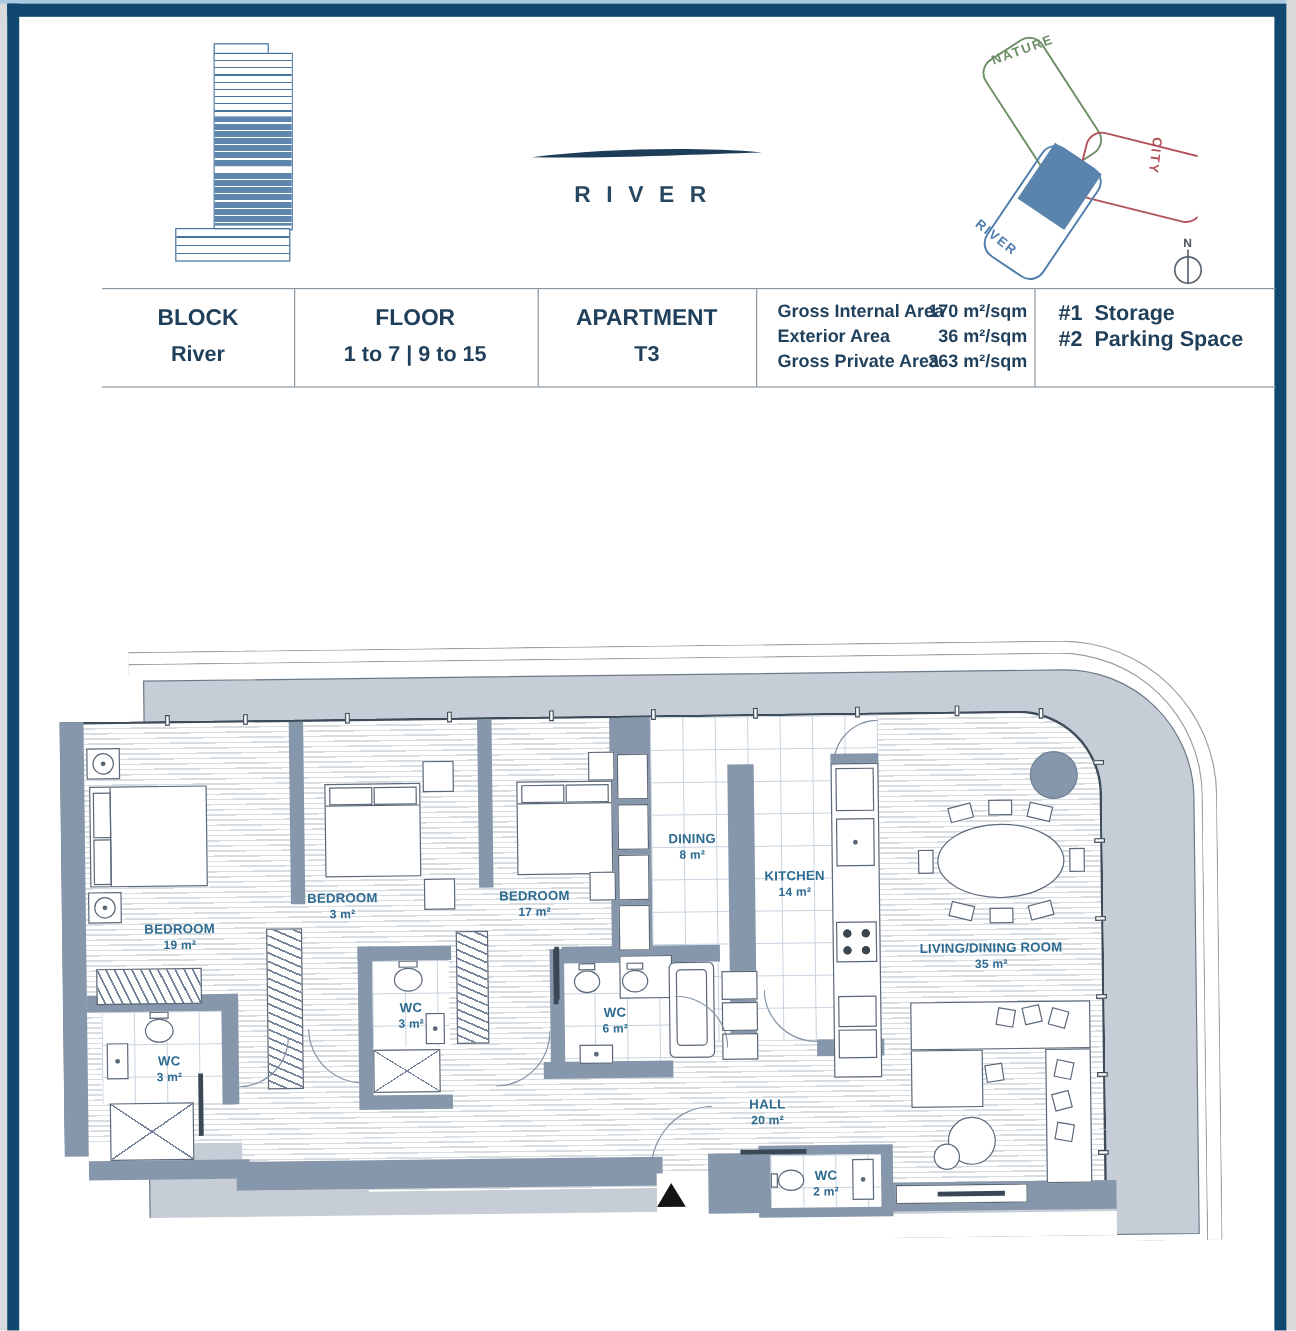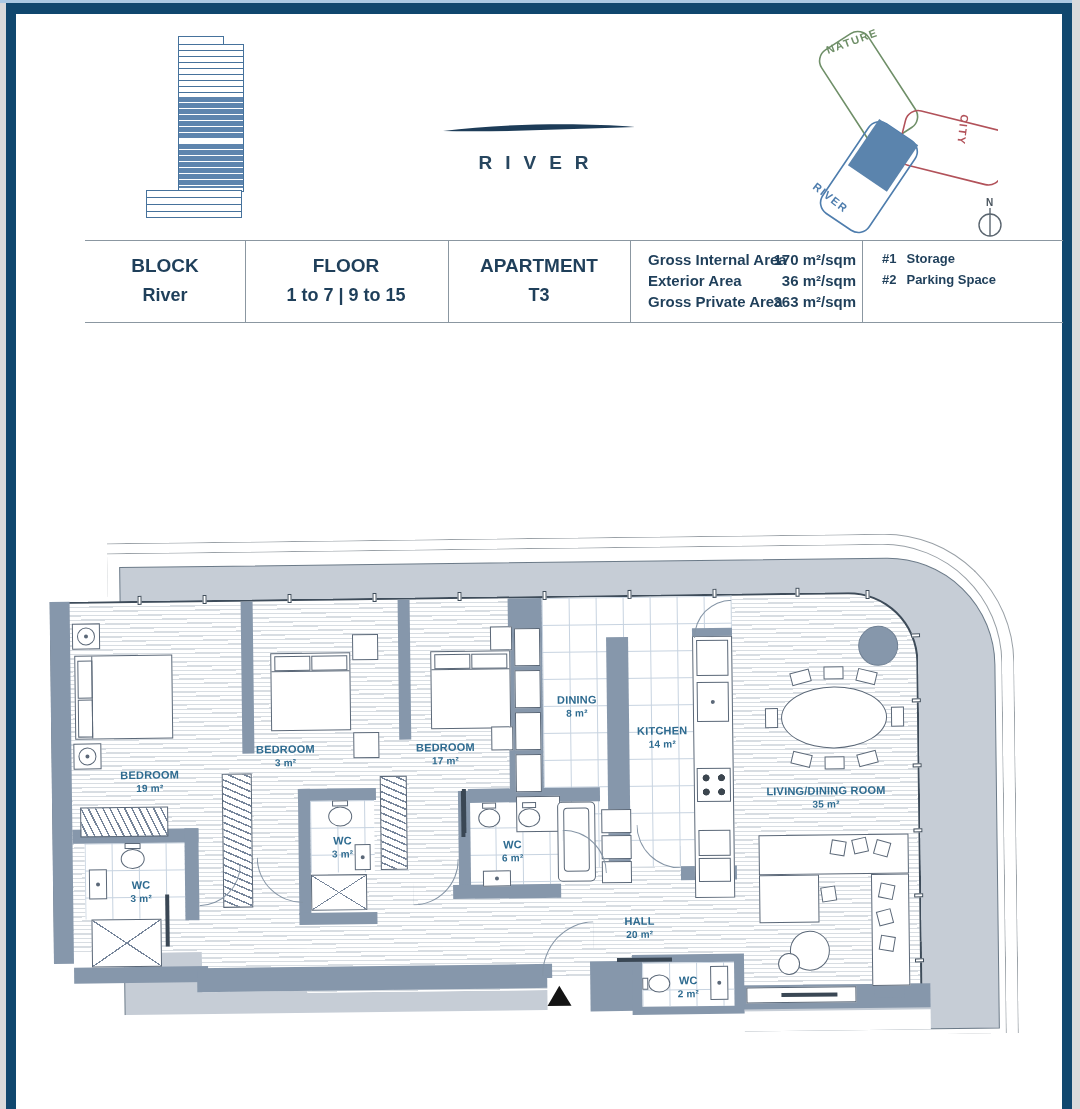--- a/index.html
+++ b/index.html
@@ -25,21 +25,21 @@
   .tw-blue{background:repeating-linear-gradient(180deg,#5e85ae 0 5px,#fff 5px 6px);}
   .tower-base{left:146px;top:190px;width:94px;height:26px;background:repeating-linear-gradient(180deg,#fff 0 6px,#46729c 6px 7px);border:1px solid #46729c;}
   
   .itable{left:85px;top:240px;width:978px;height:81px;border-top:1px solid #8b97a1;border-bottom:1px solid #8b97a1;color:#1f3f5a;}
   .vline{position:absolute;top:0;bottom:0;width:1px;background:#8b97a1;}
   .cell-label{position:absolute;top:14px;font-size:19px;font-weight:700;text-align:center;}
   .cell-value{position:absolute;top:44px;font-size:18px;font-weight:600;text-align:center;}
   .area-row{position:absolute;left:563px;width:208px;font-size:15px;font-weight:600;}
   .area-name{position:absolute;left:0;}
   .area-val{position:absolute;right:0;}
-  .extra-row{position:absolute;left:797px;font-size:13px;font-weight:600;}
+  .extra-row{position:absolute;left:797px;font-size:18px;font-weight:600;}
   .extra-num{display:inline-block;margin-right:10px;}
   
   .plan{left:40px;top:538px;width:1000px;height:520px;transform:rotate(-0.7deg);}
   .out1{left:70px;top:0;width:905px;height:500px;border-top:1.5px solid #9aa1a7;border-right:1.5px solid #9aa1a7;border-radius:0 130px 0 0;}
   .out2{left:70px;top:10px;width:893px;height:490px;border-top:1px solid #9aa1a7;border-right:1px solid #9aa1a7;border-radius:0 120px 0 0;}
   .terrace{left:82px;top:24px;width:873px;height:470px;background:#c6cdd6;border:1px solid #6b7a88;border-radius:0 108px 0 0;}
   .cover{background:#fff;}
   .stripes{background-color:#fff;background-image:repeating-linear-gradient(180deg,#ffffff 0px,#ffffff 3px,#d8dde2 3px,#d8dde2 4.3px);}
   .mainstrip{left:12px;top:58px;width:868px;height:352px;border:2px solid #3e4c5a;border-bottom:none;border-radius:0 70px 0 0;box-sizing:border-box;}
   .hallstrip{left:265px;top:408px;width:615px;height:44px;border-right:2px solid #3e4c5a;box-sizing:border-box;}

